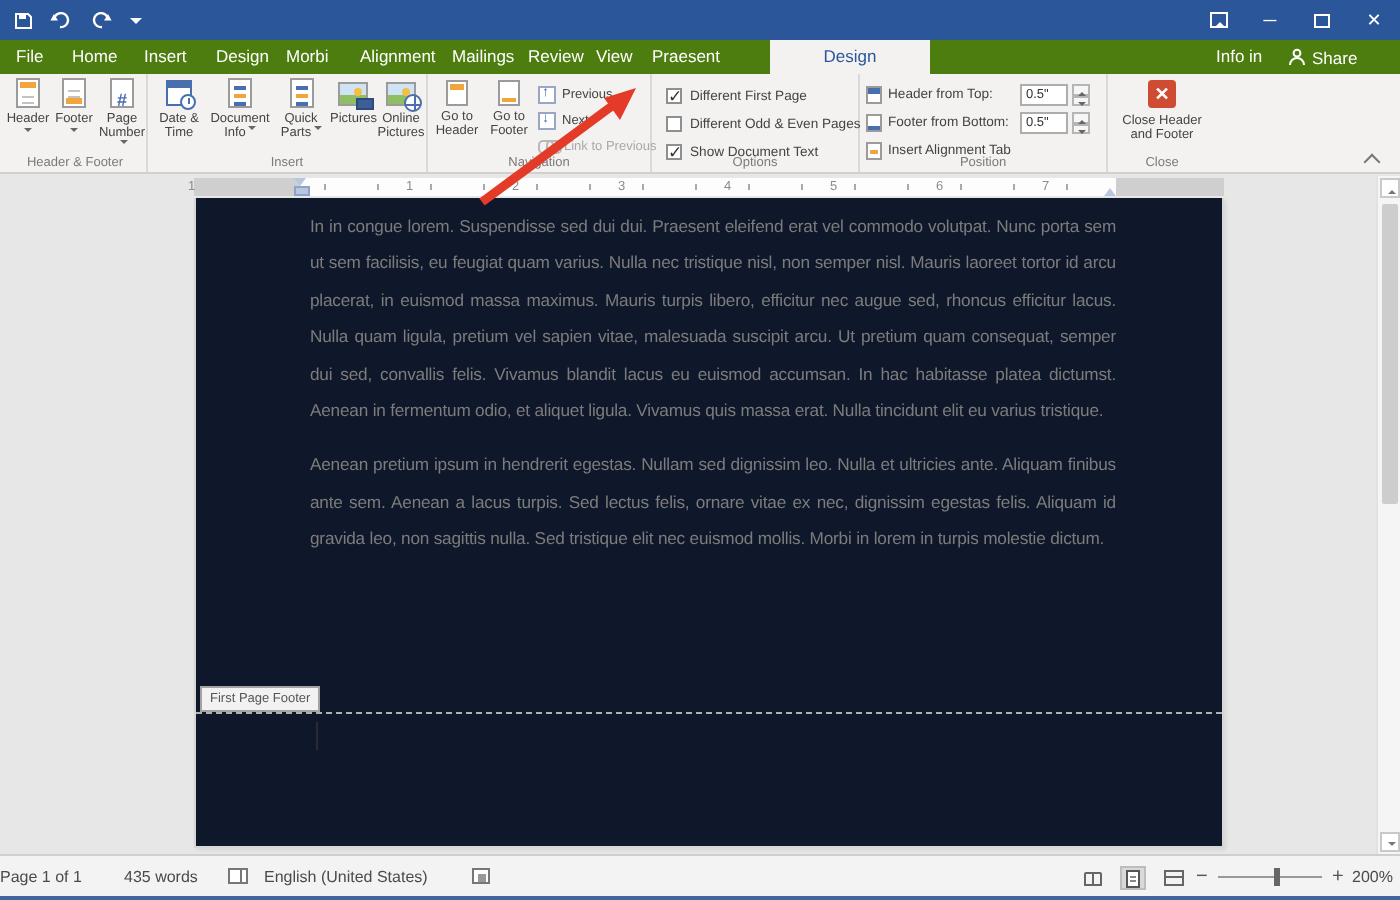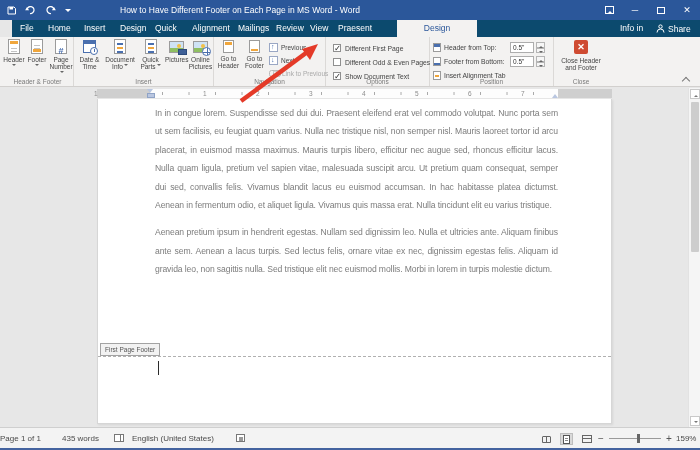--- a/index.html
+++ b/index.html
@@ -13,21 +13,21 @@
   .qat .qcaret{width:0;height:0;border:3px solid transparent;border-top-color:#fff;margin-top:3px}
   .wtitle{position:absolute;left:110px;width:260px;top:0;line-height:20px;font-size:8.5px;text-align:center;white-space:nowrap;color:#fff}
   .ctxhdr{position:absolute;left:385px;top:0;width:80px;height:20px;background:#3b639f;border-top:1px solid rgba(255,255,255,.35);font-size:7.5px;line-height:19px;text-align:center;color:#e8eefb}
   .winctl{position:absolute;right:0;top:0;height:20px;display:flex;align-items:center}
   .winbtn{width:26px;height:20px;display:flex;align-items:center;justify-content:center;font-size:9px;color:#fff}
   .maxbox{width:8px;height:7px;border:1px solid #fff}
   .ribopt{width:9px;height:8px;border:1px solid #fff;position:relative}
   .ribopt::after{content:"";position:absolute;left:2px;top:2px;border:2px solid transparent;border-bottom-color:#fff}
 
   
-  .tabrow{position:absolute;left:12px;top:20px;right:0;height:17px;background:#0c4a6e;color:#fff;font-size:8.5px}
+  .tabrow{position:absolute;left:0;top:20px;right:0;height:17px;background:#4d7c0f;color:#fff;font-size:8.5px}
   .tab{position:absolute;top:0;height:17px;line-height:17px;padding:0 4px;white-space:nowrap}
   .tab.active{background:#f3f2f1;color:#2b579a;text-align:center}
   .tellme{position:absolute;left:472px;top:0;height:17px;display:flex;align-items:center;gap:4px;white-space:nowrap;color:#fff}
   .signin{position:absolute;left:608px;top:0;height:17px;line-height:17px;white-space:nowrap}
   .share{position:absolute;left:644px;top:0;height:17px;display:flex;align-items:center;gap:3px;white-space:nowrap}
 
   
   .ribbon{position:absolute;left:0;top:37px;right:0;height:50px;background:#f3f2f1;border-bottom:1px solid #d2d0ce}
   .rgroup{position:absolute;top:0;height:49px;border-right:1px solid #dbd9d7}
   .glabel{position:absolute;bottom:1px;left:0;right:0;text-align:center;font-size:6.5px;color:#7a7a7a;white-space:nowrap}
@@ -96,21 +96,21 @@
   .ruler .wstrip{position:absolute;top:1px;height:9px;background:#fdfdfd;
     background-image:repeating-linear-gradient(to right,transparent 0 25.5px,#a9a9a9 25.5px 26.5px);
     background-size:26.5px 3px;background-position:13px 3px;background-repeat:repeat-x}
   .rnum{position:absolute;top:1.5px;font-size:6.5px;color:#8c8c8c;background:transparent}
   .indent-l{position:absolute;left:146px;top:1px;width:8px;height:9px}
   .indent-l::before{content:"";position:absolute;left:1px;top:0;border:3px solid transparent;border-top:4px solid #b9c6e0}
   .indent-l::after{content:"";position:absolute;left:1px;bottom:0;width:6px;height:3px;background:#b9c6e0;border:.5px solid #8fa3c6}
   .indent-r{position:absolute;left:552px;top:3px;width:7px;height:7px}
   .indent-r::before{content:"";position:absolute;left:0;bottom:0;border:3.5px solid transparent;border-bottom:4px solid #b9c6e0}
 
-  .page{position:absolute;left:97px;top:12px;width:515px;height:325px;background:#ffffff;border:1px solid #d6d6d6;border-top:none;box-shadow:1px 1px 2px rgba(0,0,0,.08)}
+  .page{position:absolute;left:97px;top:12px;width:515px;height:325px;background:#0f172a;border:1px solid #d6d6d6;border-top:none;box-shadow:1px 1px 2px rgba(0,0,0,.08)}
   .bodytext{position:absolute;left:57px;right:53px;top:5px;font-size:8.6px;line-height:18.4px;letter-spacing:-.1px;text-align:justify;color:#7c7c7c}
   .bodytext p + p{margin-top:9px}
   .ftag{position:absolute;left:2px;top:244px;border:1px solid #a3a3a3;background:#f2f2f2;font-size:6.5px;line-height:9px;padding:1px 4px;color:#555;white-space:nowrap}
   .fdash{position:absolute;left:0;right:0;top:257px;border-top:1px dashed #b0b0b0}
   .cursor{position:absolute;left:60px;top:262px;width:1px;height:14px;background:#2b2b2b}
 
   .vscroll{position:absolute;right:0;top:1px;bottom:0;width:12px;background:#f5f5f5;border-left:1px solid #e2e2e2}
   .sbtn{position:absolute;left:1px;width:10px;height:10px;border:1px solid #c9c9c9;background:#fff}
   .sbtn::after{content:"";position:absolute;left:2.5px}
   .sbtn.up{top:1px}.sbtn.up::after{top:2.5px;border:2.5px solid transparent;border-bottom-color:#777}
@@ -157,39 +157,38 @@
         </svg>
       </span>
     <span>
         <svg width="11" height="9" viewBox="0 0 11 9">
           <path d="M9 4 A3.5 3.5 0 1 0 6 7.5" fill="none" stroke="#fff" stroke-width="1.2"></path>
           <path d="M10.8 4.2 L7 4.2 L9 1 Z" fill="#fff"></path>
         </svg>
       </span>
     <span class="qcaret"></span>
   </div>
-  <div class="wtitle">How to Have Different Footer on Each Page in MS Word - Word</div>
   <div class="winctl">
     <span class="winbtn">
         <span class="ribopt"></span>
       </span>
     <span class="winbtn">─</span>
     <span class="winbtn">
         <span class="maxbox"></span>
       </span>
     <span class="winbtn">✕</span>
   </div>
 </div>
 
 <div class="tabrow">
   <span class="tab" style="left:4px">File</span>
   <span class="tab" style="left:32px">Home</span>
   <span class="tab" style="left:68px">Insert</span>
   <span class="tab" style="left:104px">Design</span>
-  <span class="tab" style="left:139px">Quick</span>
+  <span class="tab" style="left:139px">Morbi</span>
   <span class="tab" style="left:176px">Alignment</span>
   <span class="tab" style="left:222px">Mailings</span>
   <span class="tab" style="left:260px">Review</span>
   <span class="tab" style="left:294px">View</span>
   <span class="tab" style="left:322px">Praesent</span>
   <span class="tab active" style="left:385px;width:80px;padding:0">Design</span>
   <span class="signin">Info in</span>
   <span class="share">
     <svg width="9" height="9" viewBox="0 0 9 9">
         <circle cx="4.5" cy="2.6" r="1.7" fill="none" stroke="#fff" stroke-width="1"></circle>
@@ -386,19 +385,19 @@
       <span class="vprint"></span>
     </span>
   <span class="viewico" style="left:580px">
       <span class="vweb"></span>
     </span>
   <span class="zsign" style="left:598px">−</span>
   <span class="zoomtrack">
       <span class="zoomthumb"></span>
     </span>
   <span class="zsign" style="left:666px">+</span>
-  <span class="sitem" style="left:676px">159%</span>
+  <span class="sitem" style="left:676px">200%</span>
 </div>
 
 <svg class="overlay" viewBox="0 0 700 450">
   <line x1="241" y1="101" x2="306" y2="53" stroke="#e43a28" stroke-width="4.5"></line>
   <polygon points="318,44 302,49 310,60" fill="#e43a28"></polygon>
 </svg>
 
 </body></html>

